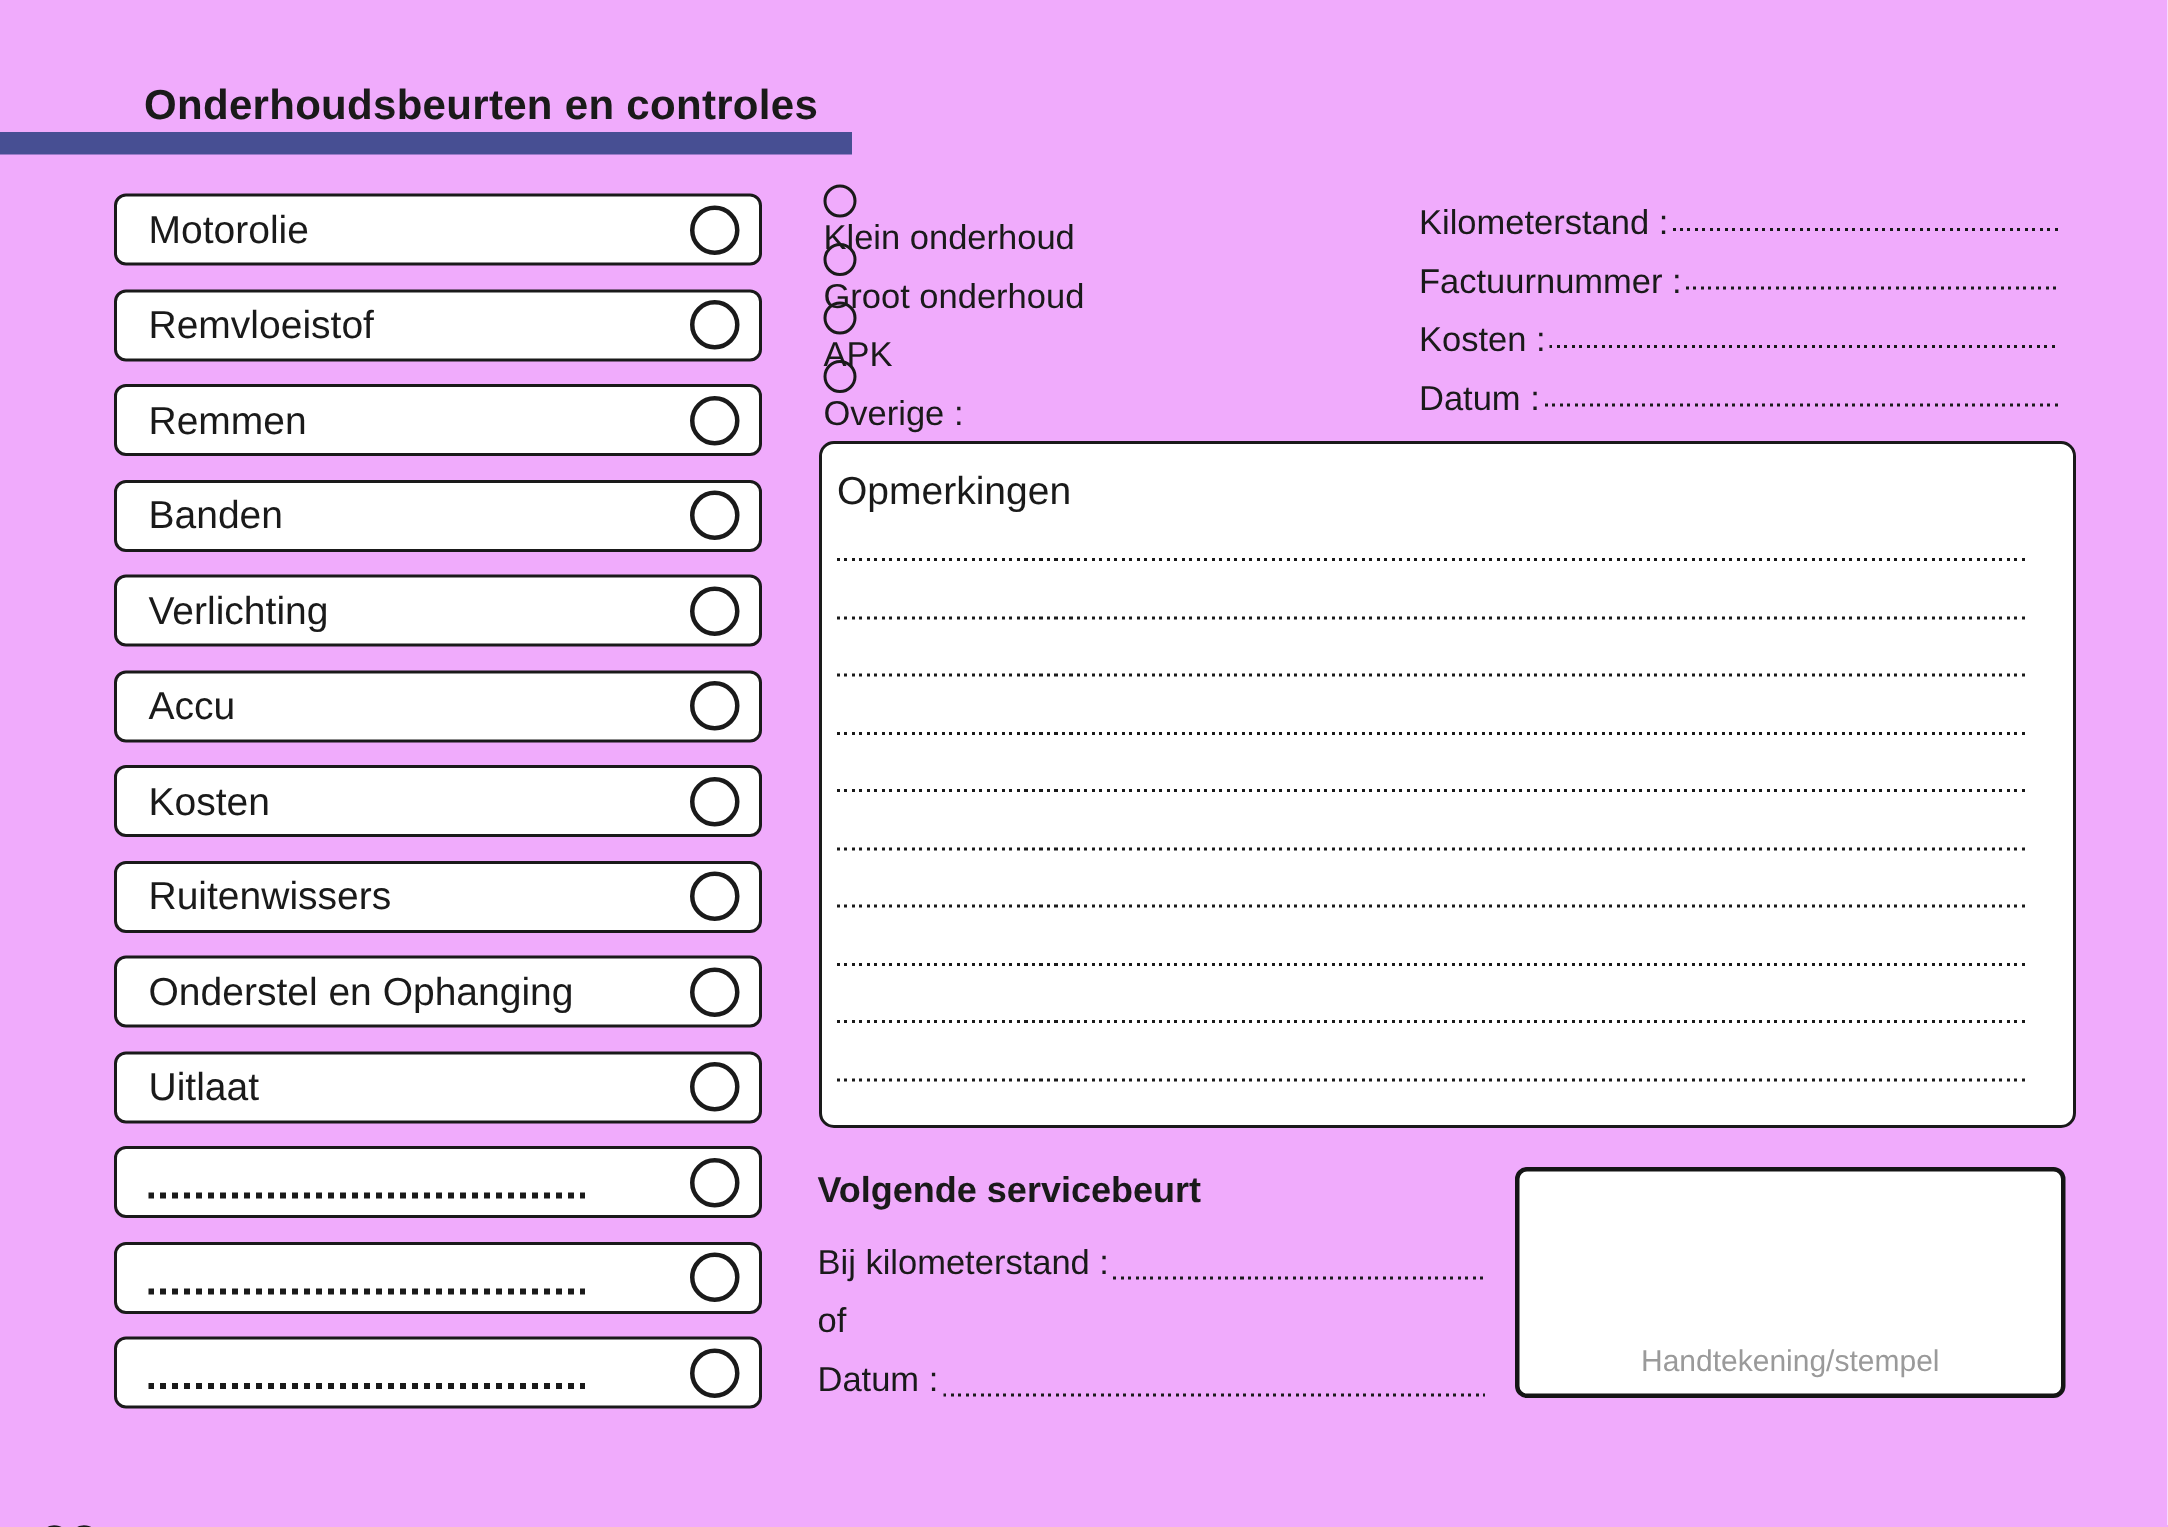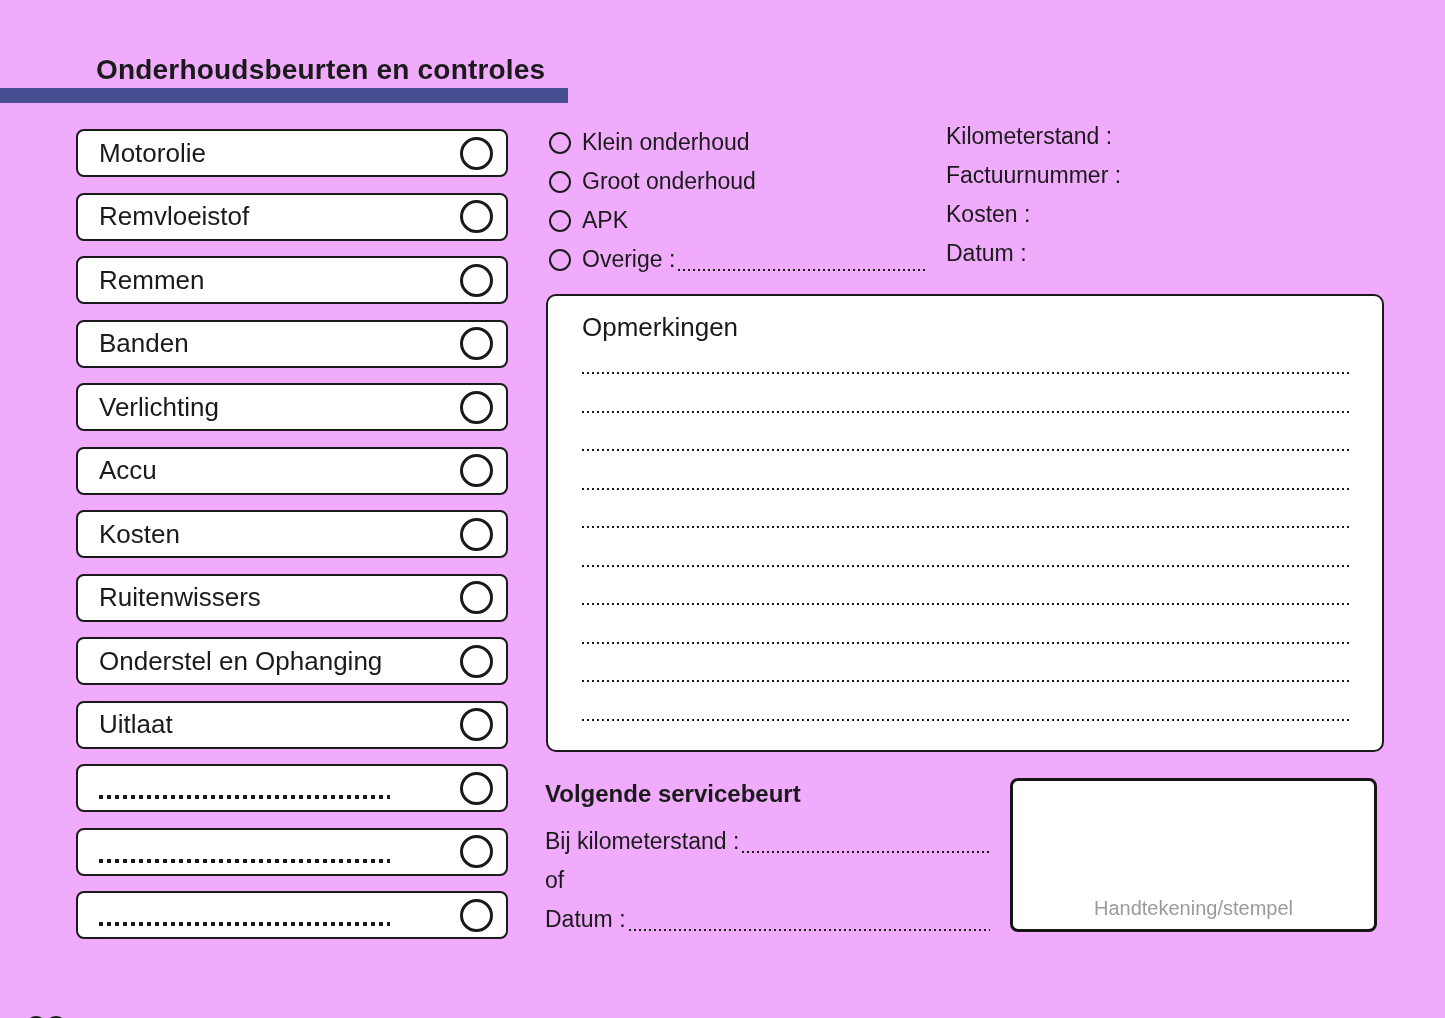--- a/index.html
+++ b/index.html
@@ -79,54 +79,54 @@
     margin: 0 26px 11px 0;
   }
 
   
   .service-options {
     position: absolute;
     left: 549px;
     top: 123px;
     width: 378px;
   }
-  .opt-row { display: flex; align-items: center; height: 39px; }
+  .opt-row { display: flex; height: 39px; flex-direction: column; }
   .opt-circle {
     width: 18px;
     height: 18px;
     border: 2.5px solid #1a1a1a;
     border-radius: 50%;
     margin-right: 11px;
     flex-shrink: 0;
   }
   .opt-label { font-size: 23px; white-space: nowrap; }
   .opt-row .dotline { flex: 1; align-self: flex-end; margin: 0 0 8px 3px; }
 
   
   .service-fields {
     position: absolute;
     left: 946px;
     top: 123px;
     width: 426px;
   }
-  .field-row { display: flex; align-items: flex-start; height: 39px; flex-direction: column; }
+  .field-row { display: flex; align-items: flex-end; height: 39px; }
   .field-label { font-size: 23px; white-space: nowrap; }
   .field-row .dotline { flex: 1; align-self: flex-end; margin: 0 0 8px 3px; }
 
   
   .remarks {
     position: absolute;
     left: 546px;
     top: 294px;
     width: 838px;
     height: 458px;
     box-sizing: border-box;
     border: 2.5px solid #1a1a1a;
     border-radius: 10px;
-    padding: 16px 30px 0 34px;
+    padding: 16px 30px 0 10px;
     background: #ffffff;
   }
   .remarks-title { font-size: 26px; line-height: 30px; }
   .remarks-line { margin-top: 36.5px; }
   .remarks-line.first { margin-top: 30px; }
 
   
   .next-service {
     position: absolute;
     left: 545px;

